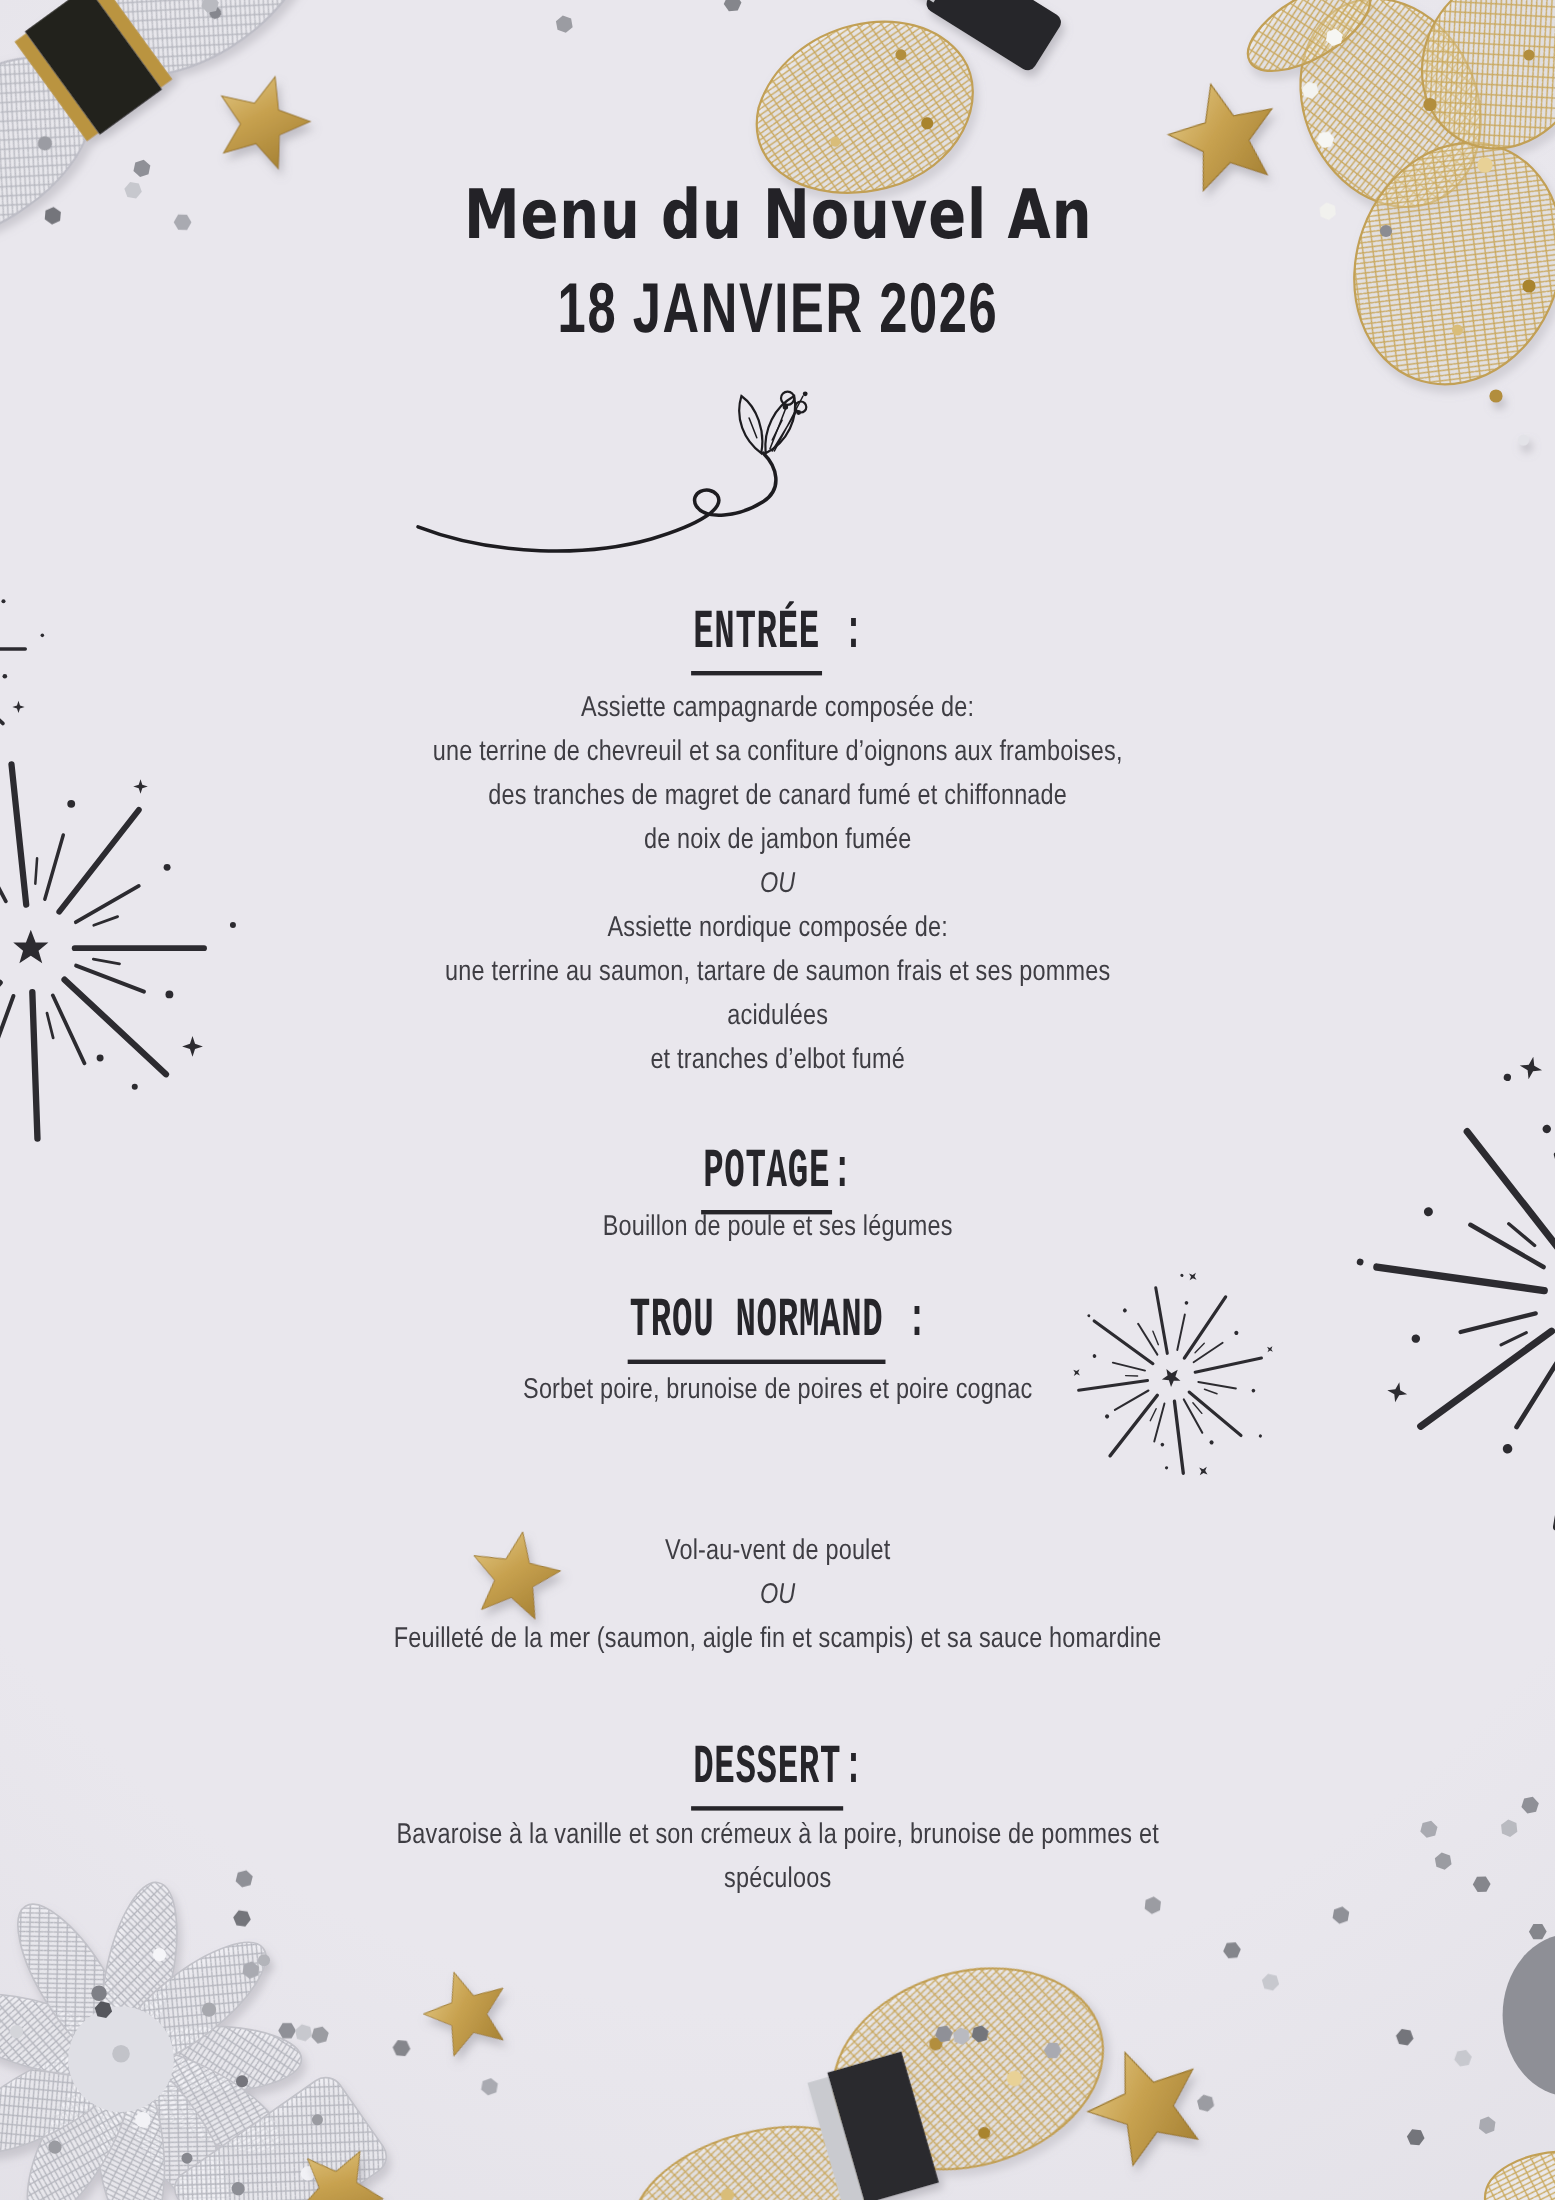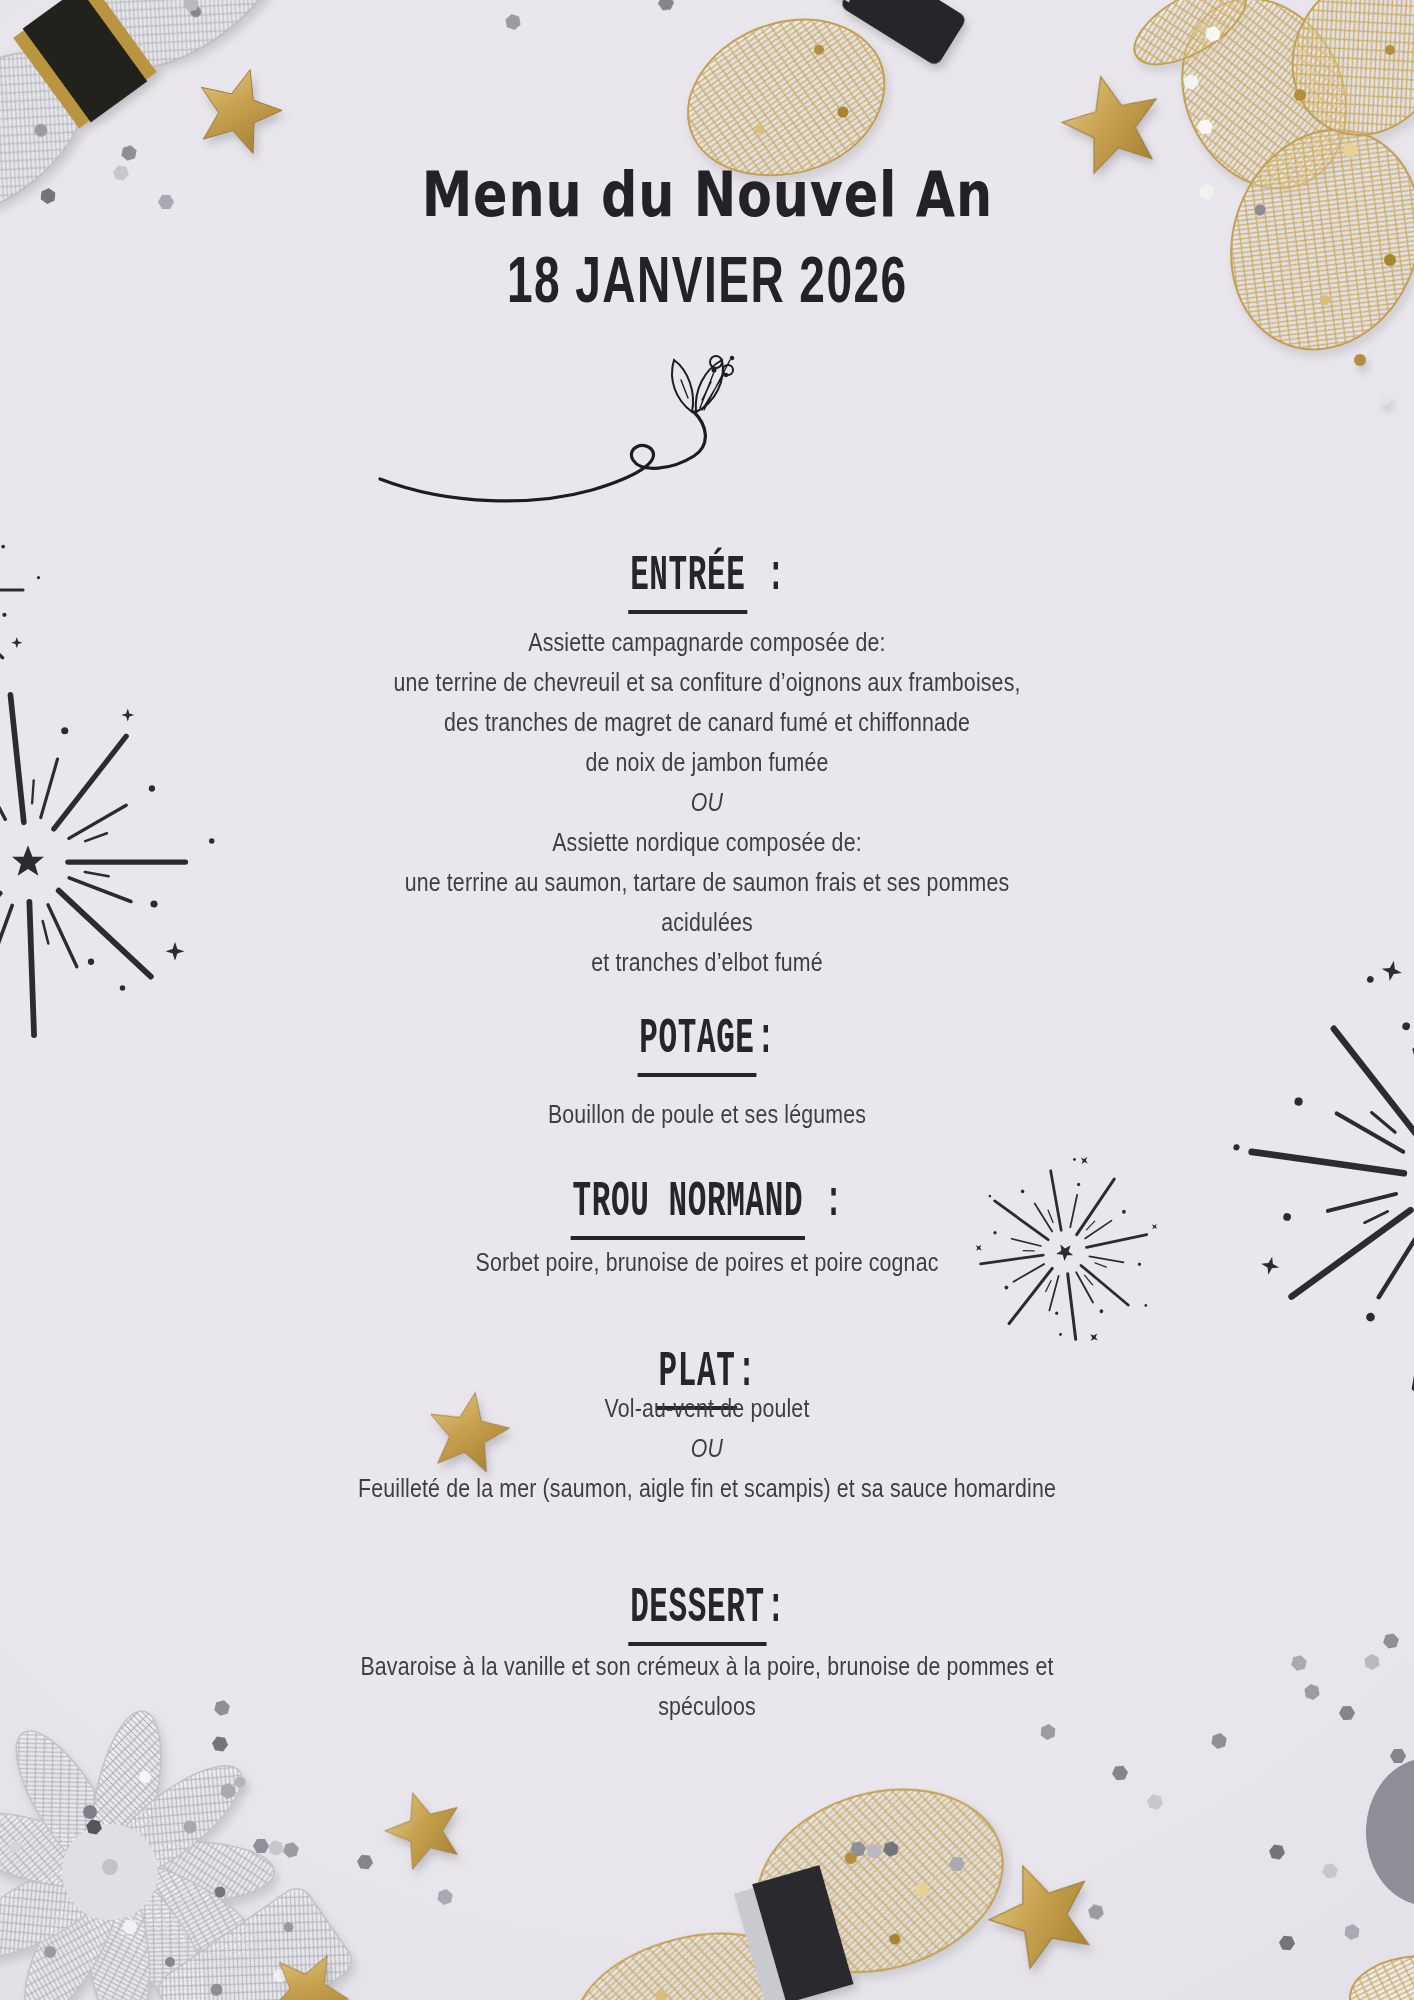--- a/index.html
+++ b/index.html
@@ -305,37 +305,34 @@
     <div class="ln">une terrine de chevreuil et sa confiture d’oignons aux framboises,</div>
     <div class="ln">des tranches de magret de canard fumé et chiffonnade</div>
     <div class="ln">de noix de jambon fumée</div>
     <div class="ln italic">OU</div>
     <div class="ln">Assiette nordique composée de:</div>
     <div class="ln">une terrine au saumon, tartare de saumon frais et ses pommes</div>
     <div class="ln">acidulées</div>
     <div class="ln">et tranches d’elbot fumé</div>
   </div>
 
-  <div class="txt heading" style="top:1013px">
+  <div class="txt heading" style="top:1040px">
     <span class="hfit"><span class="hword">POTAGE</span><span class="hcolon">:</span></span>
   </div>
   <div class="txt lines" style="top:1094px">
     <div class="ln">Bouillon de poule et ses légumes</div>
   </div>
 
   <div class="txt heading" style="top:1176px">
     <span class="hfit"><span class="hword">TROU NORMAND</span><span class="hcolon"> :</span></span>
   </div>
   <div class="txt lines" style="top:1242px">
     <div class="ln">Sorbet poire, brunoise de poires et poire cognac</div>
   </div>
 
-  <div class="txt heading" style="top:1346px">
-    <span class="hfit"><span class="hword">PLAT</span><span class="hcolon">:</span></span>
-  </div>
   <div class="txt lines" style="top:1388px">
     <div class="ln">Vol-au-vent de poulet</div>
     <div class="ln italic">OU</div>
     <div class="ln">Feuilleté de la mer (saumon, aigle fin et scampis) et sa sauce homardine</div>
   </div>
 
   <div class="txt heading" style="top:1582px">
     <span class="hfit"><span class="hword">DESSERT</span><span class="hcolon">:</span></span>
   </div>
   <div class="txt lines" style="top:1646px">

